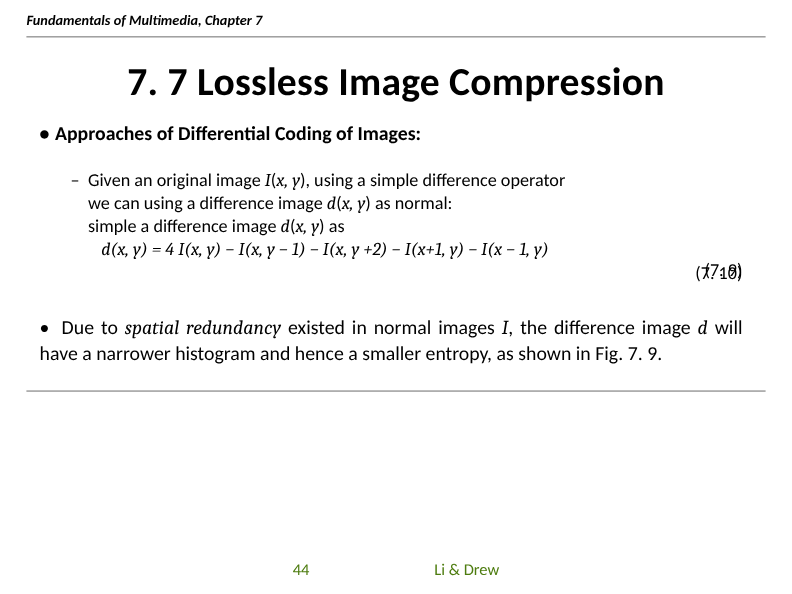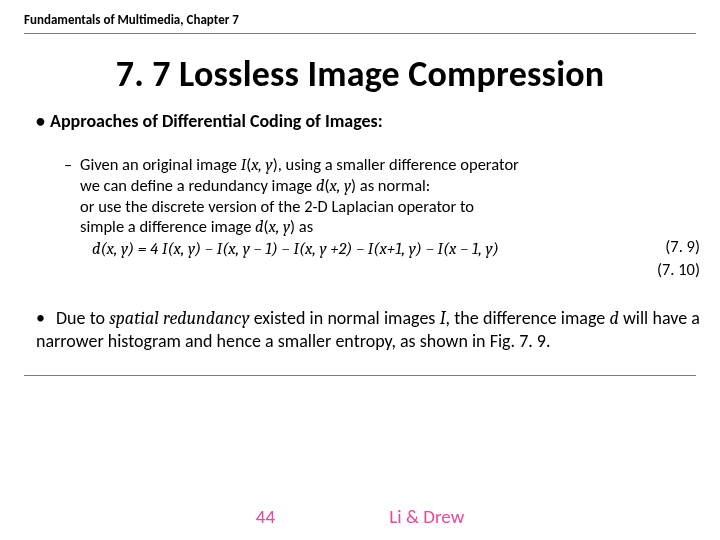--- a/index.html
+++ b/index.html
@@ -9,35 +9,36 @@
     background: #fff;
     font-family: Calibri, "Segoe UI", Arial, sans-serif;
     color: #000;
     position: relative;
     overflow: hidden;
   }
   .header {
     padding: 12px 24px 4px 24px;
     font-size: 13px;
     font-weight: 700;
+    font-style: italic;
   }
   .hr-top {
     margin: 2px 24px 0 24px;
     border: none;
     border-top: 1.5px solid #7a7a7a;
   }
   .title {
     font-size: 36px;
     font-weight: 700;
     text-align: center;
     padding: 18px 24px 14px 24px;
     letter-spacing: 0.2px;
   }
   .content {
-    padding: 0 20px 0 36px;
+    padding: 0 45px 0 36px;
   }
   .bullet1 {
     font-size: 18px;
     font-weight: 700;
     padding-bottom: 22px;
   }
   .bul { display:inline-block; width:14px; }
   .sub {
     padding-left: 28px;
     font-size: 16.5px;
@@ -69,51 +70,50 @@
     margin: 22px 24px 0 24px;
     border: none;
     border-top: 1.5px solid #7a7a7a;
   }
   .footer {
     position: absolute;
     bottom: 12px;
     left: 0;
     width: 100%;
     text-align: center;
-    font-size: 19px;
-    color: #ec4899;
+    font-size: 15px;
+    color: #4d7c0f;
   }
   .pgnum { display:inline-block; }
   .authors { display:inline-block; margin-left: 110px; }
 </style>
 </head>
 <body>
 
 <div class="header">Fundamentals of Multimedia, Chapter 7</div>
 <hr class="hr-top">
 
 <div class="title">7. 7 Lossless Image Compression</div>
 
 <div class="content">
 
   <div class="bullet1">
     <span class="bul">•</span><span>Approaches of Differential Coding of Images:</span>
   </div>
 
   <div class="sub">
     <div>
-      <span class="dash">–</span><span>Given an original image </span><span class="ital">I</span><span>(</span><span class="ital">x, y</span><span>), using a smaller difference operator</span>
+      <span class="dash">–</span><span>Given an original image </span><span class="ital">I</span><span>(</span><span class="ital">x, y</span><span>), using a simple difference operator</span>
     </div>
     <div style="padding-left:16px">
-      <span>we can define a redundancy image </span><span class="ital">d</span><span>(</span><span class="ital">x, y</span><span>) as normal:</span>
+      <span>we can using a difference image </span><span class="ital">d</span><span>(</span><span class="ital">x, y</span><span>) as normal:</span>
     </div>
     <div class="eq-line">
       <span class="eq-num">(7. 9)</span>
     </div>
-    <div style="padding-left:16px">or use the discrete version of the 2-D Laplacian operator to</div>
     <div style="padding-left:16px">
       <span>simple a difference image </span><span class="ital">d</span><span>(</span><span class="ital">x, y</span><span>) as</span>
     </div>
     <div class="eq-line2">
       <span class="ital">d(x, y) = 4 I(x, y) − I(x, y − 1) − I(x, y +2) − I(x+1, y) − I(x − 1, y)</span>
     </div>
     <div style="text-align:right">
       <span>(7. 10)</span>
     </div>
   </div>

